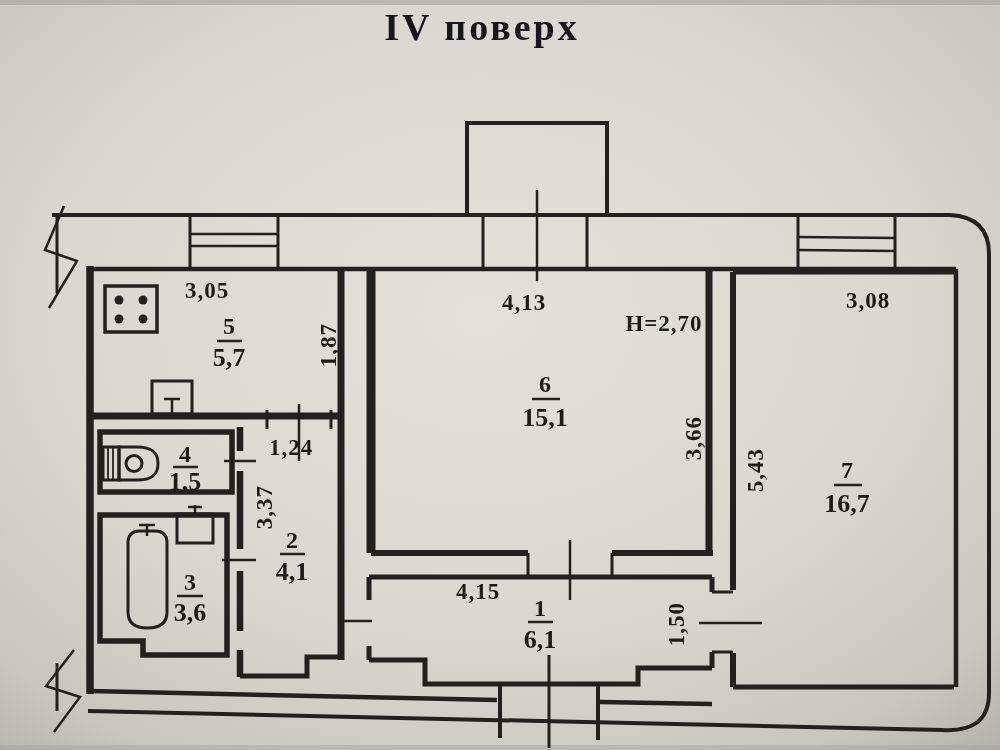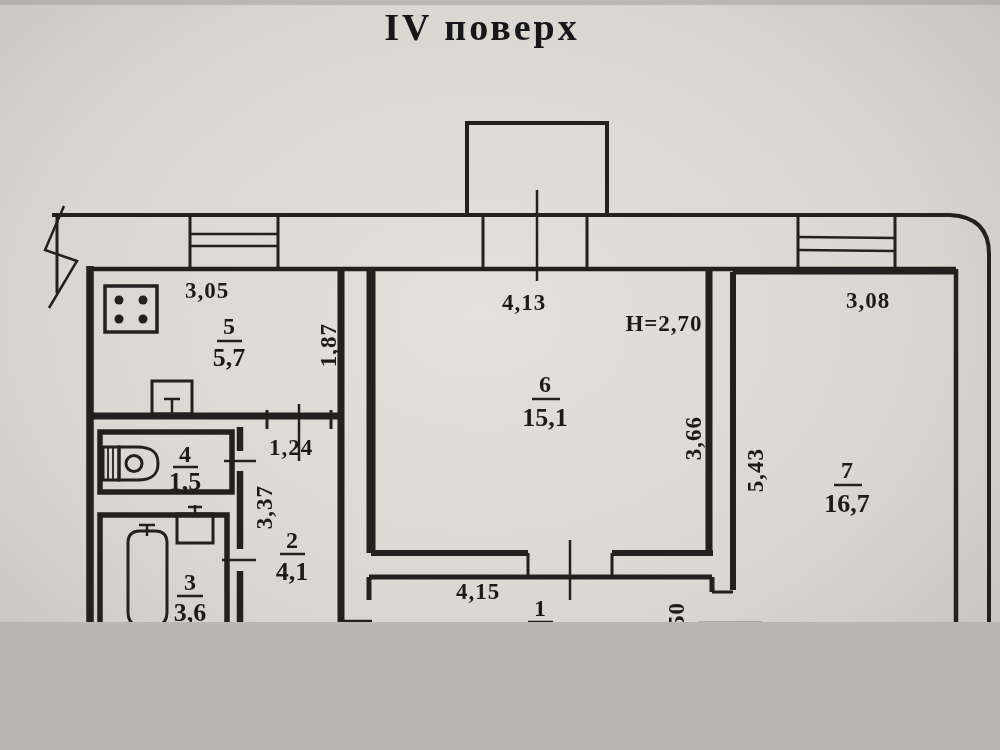--- a/index.html
+++ b/index.html
@@ -1,16 +1,16 @@
 <!DOCTYPE html>
 <html><head>
 <meta charset="utf-8">
 <style>
   html,body{margin:0;padding:0;background:#b9b7af;}
-  .page{position:relative;width:1000px;height:622px;overflow:hidden;
+  .page{position:relative;width:1000px;height:750px;overflow:hidden;
         font-family:"Liberation Serif","DejaVu Serif",serif;}
   svg{display:block;}
   text{fill:#1c1b18;font-family:"Liberation Serif","DejaVu Serif",serif;font-weight:bold;}
   .dim{font-size:23px;letter-spacing:1px;}
   .num{font-size:24px;}
   .area{font-size:26px;}
   .title{font-size:38px;letter-spacing:3px;fill:#17161a;}
   .wall{stroke:#23211e;fill:none;stroke-linecap:butt;}
   .thin{stroke:#23211e;fill:none;}
   .fix{stroke:#23211e;fill:none;}

